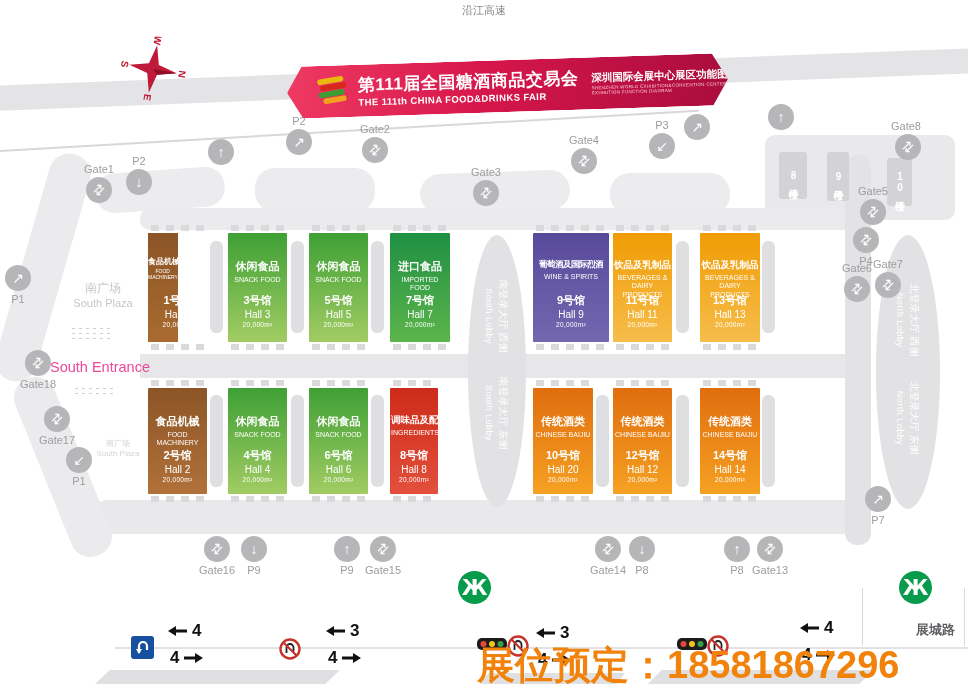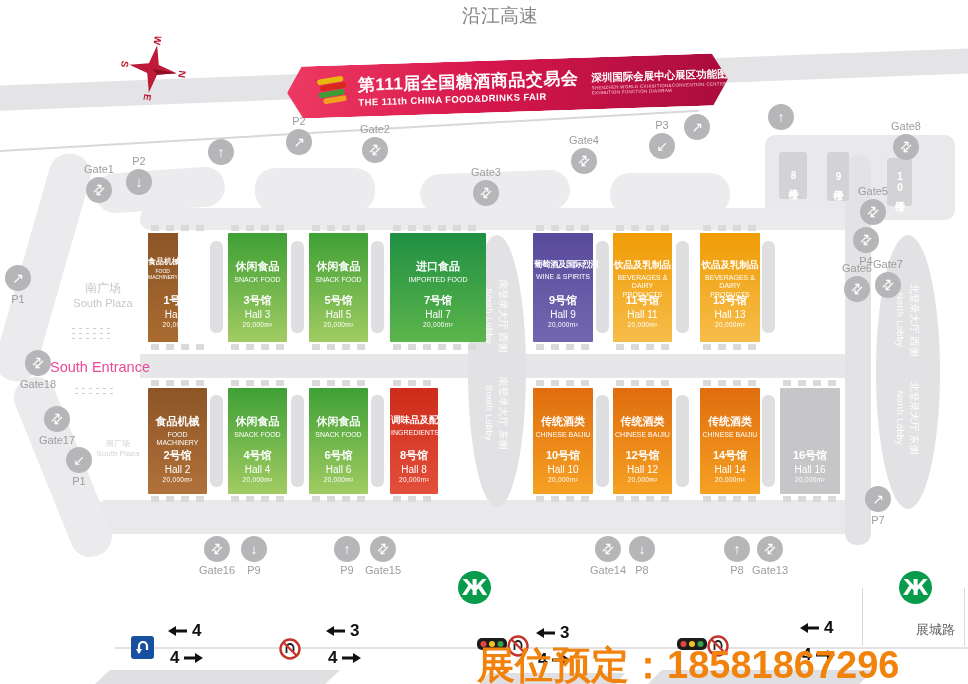--- a/index.html
+++ b/index.html
@@ -28,21 +28,21 @@
   
   .compass{position:absolute;left:120px;top:36px;z-index:6;transform:rotate(100deg);}
   
   .hall{position:absolute;z-index:4;color:#fff;border-radius:1px;}
   .hall::before{content:"";position:absolute;top:-8px;left:3px;right:3px;height:6px;
     background:repeating-linear-gradient(90deg,#dadadc 0 8px,transparent 8px 15px);}
   .hall::after{content:"";position:absolute;bottom:-8px;left:3px;right:3px;height:6px;
     background:repeating-linear-gradient(90deg,#dadadc 0 8px,transparent 8px 15px);}
   .theme-brown{background:linear-gradient(180deg,#8c5526,#b1713a);}
   .theme-green{background:linear-gradient(180deg,#3ea035,#a2cc63);}
-  .theme-deepgreen{background:linear-gradient(180deg,#1f8f43,#5cb54b);padding-left:36px;}
+  .theme-deepgreen{background:linear-gradient(180deg,#1f8f43,#5cb54b);}
   .theme-purple{background:linear-gradient(180deg,#584a9a,#7467b0);}
   .theme-gold{background:linear-gradient(180deg,#f09c05,#f6bd4b);}
   .theme-red{background:linear-gradient(180deg,#ce2b1a,#e2503b);}
   .theme-orange{background:linear-gradient(180deg,#e06d0e,#f5a123);}
   .theme-gray{background:#c6c6c8;}
   .theme-split{background:transparent;}
   .half{position:absolute;top:0;bottom:0;width:50%;}
   .half-l{left:0;background:linear-gradient(180deg,#8c5526,#a96b30);}
   .half-r{right:0;background:linear-gradient(180deg,#199c8e,#5bb8a8);}
   .half .cat{position:absolute;top:24px;left:0;right:0;text-align:center;}
@@ -76,22 +76,22 @@
   .m-icon{width:26px;height:26px;border-radius:50%;background:#b6b6b9;color:#fff;display:flex;
     align-items:center;justify-content:center;font-size:14px;line-height:1;}
   .m-icon.rot{transform:rotate(45deg);}
   .m-label{font-size:11px;color:#9d9d9f;white-space:nowrap;}
   
   .roadline{position:absolute;left:115px;top:647px;width:853px;height:2px;background:#e2e2e4;}
   .lane{position:absolute;display:flex;align-items:center;gap:5px;font-size:17px;font-weight:bold;color:#111;z-index:5;}
   .sign{position:absolute;z-index:5;}
   .metro{position:absolute;width:33px;height:33px;border-radius:50%;background:#089b4c;color:#fff;display:flex;
     align-items:center;justify-content:center;font-size:21px;font-weight:bold;z-index:5;font-family:"DejaVu Sans",sans-serif;}
-  .expwy-label{position:absolute;left:462px;top:3px;font-size:19px;color:#86868a;z-index:3;}
-  .roadname{position:absolute;left:916px;top:621px;font-size:13px;font-weight:normal;color:#5f5f63;z-index:5;}
+  .expwy-label{position:absolute;left:462px;top:3px;font-size:11px;color:#86868a;z-index:3;}
+  .roadname{position:absolute;left:916px;top:621px;font-size:13px;font-weight:bold;color:#5f5f63;z-index:5;}
   .hotline{position:absolute;left:477px;top:640px;font-size:38px;font-weight:bold;color:#f1830c;
     white-space:nowrap;z-index:50;letter-spacing:0;}
 </style>
 </head>
 <body>
 
 <div id="stage">
 
   <div class="road expwy"></div>
   <div class="road thinline"></div>
@@ -269,21 +269,21 @@
       <div class="hall-cat">
       <div class="cat-cn ">进口食品</div>
       <div class="cat-en">IMPORTED FOOD</div>
       </div>
       <div class="hall-no">
     <div class="no-cn">7号馆</div>
     <div class="no-en">Hall 7</div>
     <div class="no-area">20,000m²</div>
       </div>
     </div>
-    <div class="hall theme-purple" style="left: 533px; top: 233px; width: 60px; height: 109px;">
+    <div class="hall theme-purple" style="left: 533px; top: 233px; width: 76px; height: 109px;">
       <div class="hall-cat">
       <div class="cat-cn long">葡萄酒及国际烈酒</div>
       <div class="cat-en">WINE &amp; SPIRITS</div>
       </div>
       <div class="hall-no">
     <div class="no-cn">9号馆</div>
     <div class="no-en">Hall 9</div>
     <div class="no-area">20,000m²</div>
       </div>
     </div>
@@ -353,21 +353,21 @@
     <div class="no-area">20,000m²</div>
       </div>
     </div>
     <div class="hall theme-orange" style="left: 533px; top: 388px; width: 60px; height: 106px;">
       <div class="hall-cat">
       <div class="cat-cn ">传统酒类</div>
       <div class="cat-en">CHINESE BAIJIU</div>
       </div>
       <div class="hall-no">
     <div class="no-cn">10号馆</div>
-    <div class="no-en">Hall 10</div>
+    <div class="no-en">Hall 20</div>
     <div class="no-area">20,000m²</div>
       </div>
     </div>
     <div class="hall theme-orange" style="left: 613px; top: 388px; width: 59px; height: 106px;">
       <div class="hall-cat">
       <div class="cat-cn ">传统酒类</div>
       <div class="cat-en">CHINESE BAIJIU</div>
       </div>
       <div class="hall-no">
     <div class="no-cn">12号馆</div>
@@ -376,27 +376,20 @@
       </div>
     </div>
     <div class="hall theme-orange" style="left: 700px; top: 388px; width: 60px; height: 106px;">
       <div class="hall-cat">
       <div class="cat-cn ">传统酒类</div>
       <div class="cat-en">CHINESE BAIJIU</div>
       </div>
       <div class="hall-no">
     <div class="no-cn">14号馆</div>
     <div class="no-en">Hall 14</div>
-    <div class="no-area">20,000m²</div>
-      </div>
-    </div>
-    <div class="hall theme-gray" style="left: 780px; top: 388px; width: 60px; height: 106px;">
-      <div class="hall-no">
-    <div class="no-cn">16号馆</div>
-    <div class="no-en">Hall 16</div>
     <div class="no-area">20,000m²</div>
       </div>
     </div>
     <div class="marker" style="left: 99px; top: 163px;">
       <span class="m-label">Gate1</span>
       <span class="m-icon rot">⇅</span>
     </div>
     <div class="marker" style="left: 139px; top: 155px;">
       <span class="m-label">P2</span>
       <span class="m-icon">↓</span>
@@ -423,21 +416,21 @@
     <div class="marker" style="left: 614px; top: 119px; margin-left: 48px;">
       <span class="m-label">P3</span>
       <span class="m-icon">↙</span>
     </div>
     <div class="marker" style="left: 697px; top: 114px;">
       <span class="m-icon">↗</span>
     </div>
     <div class="marker" style="left: 781px; top: 104px;">
       <span class="m-icon">↑</span>
     </div>
-    <div class="marker" style="left: 906px; top: 120px;">
+    <div class="marker" style="left: 906px; top: 120px; align-items: flex-end;">
       <span class="m-label">Gate8</span>
       <span class="m-icon rot">⇅</span>
     </div>
     <div class="marker" style="left: 873px; top: 185px;">
       <span class="m-label">Gate5</span>
       <span class="m-icon rot">⇅</span>
     </div>
     <div class="marker" style="left: 866px; top: 227px;">
       <span class="m-icon rot">⇅</span>
       <span class="m-label">P4</span>

